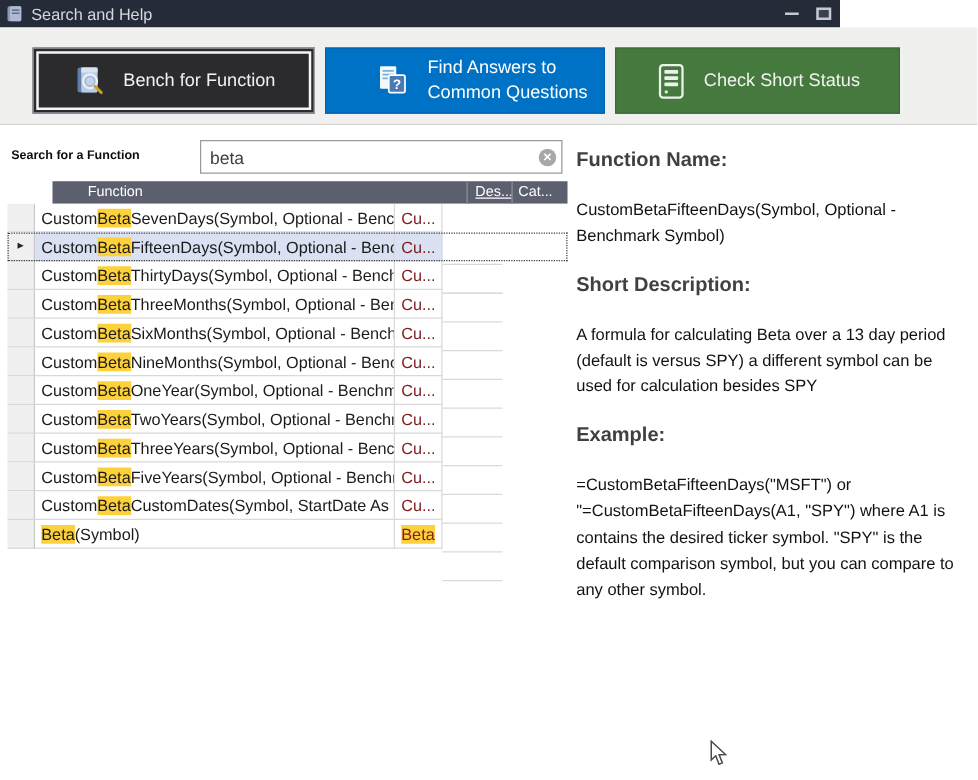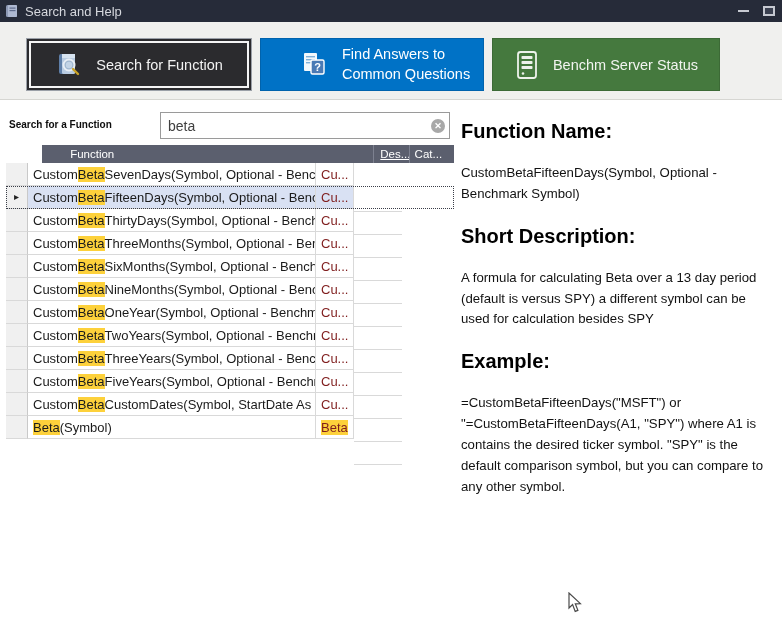--- a/index.html
+++ b/index.html
@@ -1,20 +1,20 @@
 <!DOCTYPE html>
 <html><head>
 <meta charset="utf-8">
 <style>
   * { margin:0; padding:0; box-sizing:border-box; }
   html,body { width:782px; height:624px; overflow:hidden; }
   body { position:relative; background:#ffffff; font-family:"Liberation Sans", sans-serif; }
 
   
-  .titlebar { position:absolute; left:0; top:0; width:782px; height:22px;
+  .titlebar { position:absolute; left:0; top:0; width:672px; height:22px;
     background:#262b39; display:flex; align-items:center; padding:0 0 0 5px; }
   .app-icon { width:14px; height:14px; margin-right:6px; flex:0 0 auto; }
   .win-title { color:#d6d8de; font-size:13px; }
   .win-btns { margin-left:auto; display:flex; align-items:center; height:100%; }
   .win-btn { width:26px; height:100%; display:flex; align-items:center; justify-content:center; cursor:default; }
   .min-glyph { width:11px; height:2px; background:#c6c9d1; }
   .max-glyph { width:12px; height:10px; border:2px solid #c6c9d1; background:#3a4050; }
 
   
   .toolbar { position:absolute; left:0; top:22px; width:782px; height:78px;
@@ -59,21 +59,21 @@
   .des { width:38px;  padding-left:5px; border-right:1px solid #d9d9d9; color:#7f1d1d; }
   .cat { width:48px;  padding-left:5px; color:#b91c1c;margin-top:48px; }
   .trow.selected .fn, .trow.selected .des, .trow.selected .cat {
     background:#d9e1f3; }
   .trow.selected { outline:1px dotted #3a3e48; outline-offset:-1px; }
   .row-arrow { color:#222; font-size:10px; line-height:10px; }
   .hl { background:#fdd13b; }
 
   
   .details { position:absolute; left:461px; top:120px; width:314px; color:#121212; }
-  .dheading { font-size:20px; font-weight:bold; color:#000000; margin:0 0 20px 0; }
+  .dheading { font-size:16px; font-weight:bold; color:#404040; margin:0 0 20px 0; }
   .dbody { font-size:13.2px; line-height:1.58; margin:0 0 20px 0; white-space:pre-wrap; }
 
   
   .cursor { position:absolute; left:568px; top:592px; width:15px; height:21px; pointer-events:none; }
 </style>
 </head>
 <body>
 
 <div class="titlebar">
   <svg class="app-icon" viewBox="0 0 14 14">
@@ -97,21 +97,21 @@
 
   <div class="tb-btn btn-dark">
     <svg class="tb-icon" width="28" height="28" viewBox="0 0 28 28">
       <rect x="4" y="3" width="16" height="20" rx="2" fill="#5f7fa8"></rect>
       <rect x="7" y="3" width="13" height="20" rx="1.5" fill="#b9cce2"></rect>
       <rect x="7" y="3" width="13" height="4" fill="#d7e3f0"></rect>
       <circle cx="14" cy="14" r="5.5" fill="#9fb6cf" stroke="#e8eef5" stroke-width="2"></circle>
       <circle cx="14" cy="14" r="3.2" fill="#c3d4e6"></circle>
       <line x1="18" y1="18" x2="23" y2="23" stroke="#c9a227" stroke-width="2.4" stroke-linecap="round"></line>
     </svg>
-    <span class="tb-label">Search for Function</span>
+    <span class="tb-label">Bench for Function</span>
   </div>
 
   <div class="tb-btn btn-blue">
     <svg class="tb-icon" width="30" height="30" viewBox="0 0 30 30">
       <rect x="5" y="3" width="13" height="18" rx="1" fill="#ffffff" opacity="0.95"></rect>
       <rect x="7" y="6" width="9" height="1.4" fill="#7fb0d8"></rect>
       <rect x="7" y="9" width="9" height="1.4" fill="#7fb0d8"></rect>
       <rect x="7" y="12" width="6" height="1.4" fill="#7fb0d8"></rect>
       <rect x="12" y="10" width="13" height="14" rx="1.5" fill="#4a7ab5" stroke="#ffffff" stroke-width="1.4"></rect>
       <text x="18.5" y="21" font-size="11" font-weight="bold" fill="#ffffff" text-anchor="middle" font-family="Liberation Sans, sans-serif">?</text>
@@ -120,21 +120,21 @@
   </div>
 
   <div class="tb-btn btn-green">
     <svg class="tb-icon" width="26" height="30" viewBox="0 0 26 30">
       <rect x="4" y="2" width="18" height="26" rx="2.5" fill="none" stroke="#eef2ec" stroke-width="1.8"></rect>
       <rect x="7.5" y="6" width="11" height="3" rx="0.8" fill="#eef2ec"></rect>
       <rect x="7.5" y="11" width="11" height="3" rx="0.8" fill="#eef2ec"></rect>
       <rect x="7.5" y="16" width="11" height="3" rx="0.8" fill="#eef2ec"></rect>
       <circle cx="9" cy="23.5" r="1.3" fill="#eef2ec"></circle>
     </svg>
-    <span class="tb-label">Benchm Server Status</span>
+    <span class="tb-label">Check Short Status</span>
   </div>
 </div>
 
 <div class="search-label">Search for a Function</div>
 <input class="search-input" type="text" value="beta" style="">
 <div class="clear-btn">✕</div>
 
 <div class="grid">
   <div class="ghead">
     <div class="hc h-gutter"></div>

